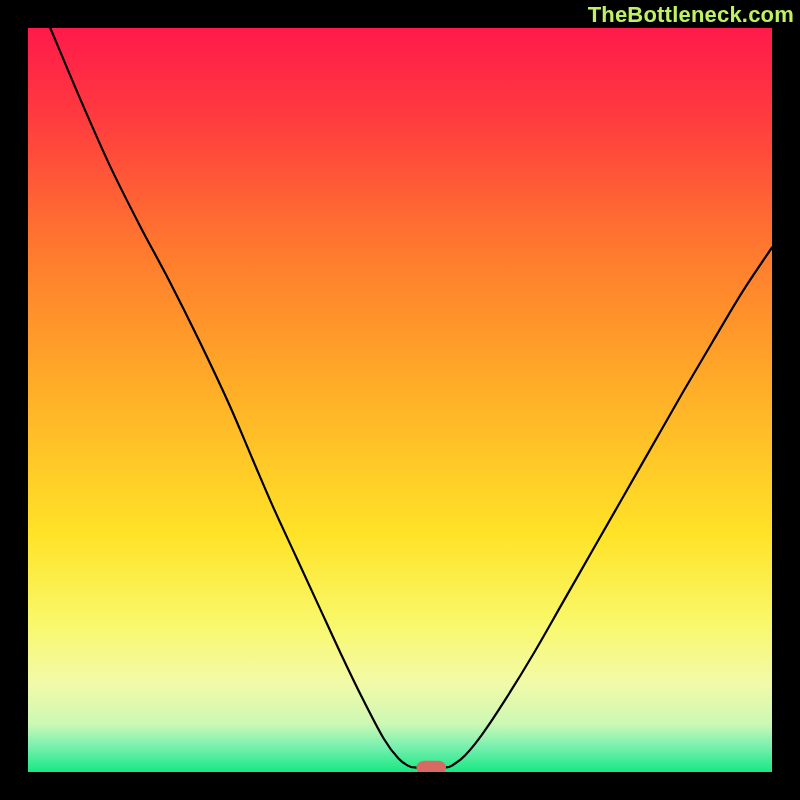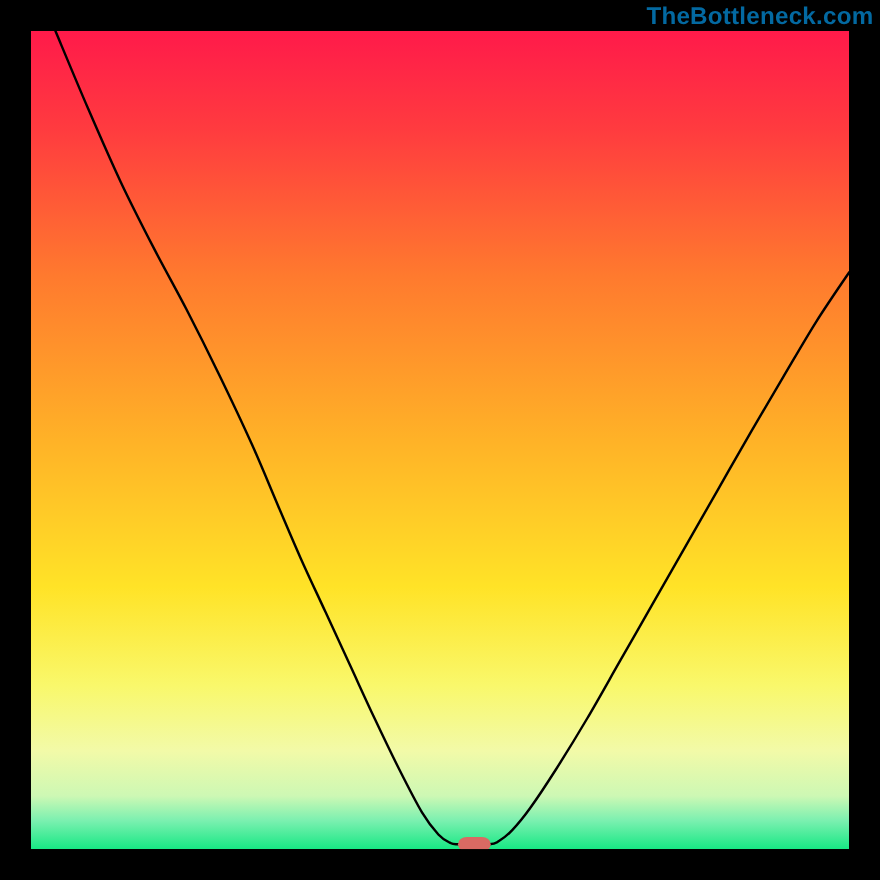--- a/index.html
+++ b/index.html
@@ -26,21 +26,21 @@
     height: 744px;
     overflow: hidden;
   }
   .watermark {
     position: absolute;
     top: 2px;
     right: 6px;
     font-family: Arial, Helvetica, sans-serif;
     font-size: 22px;
     font-weight: 600;
-    color: #0369a1;
+    color: #bef264;
     letter-spacing: 0.2px;
     user-select: none;
   }
   svg {
     display: block;
   }
 </style>
 </head>
 <body>
 

